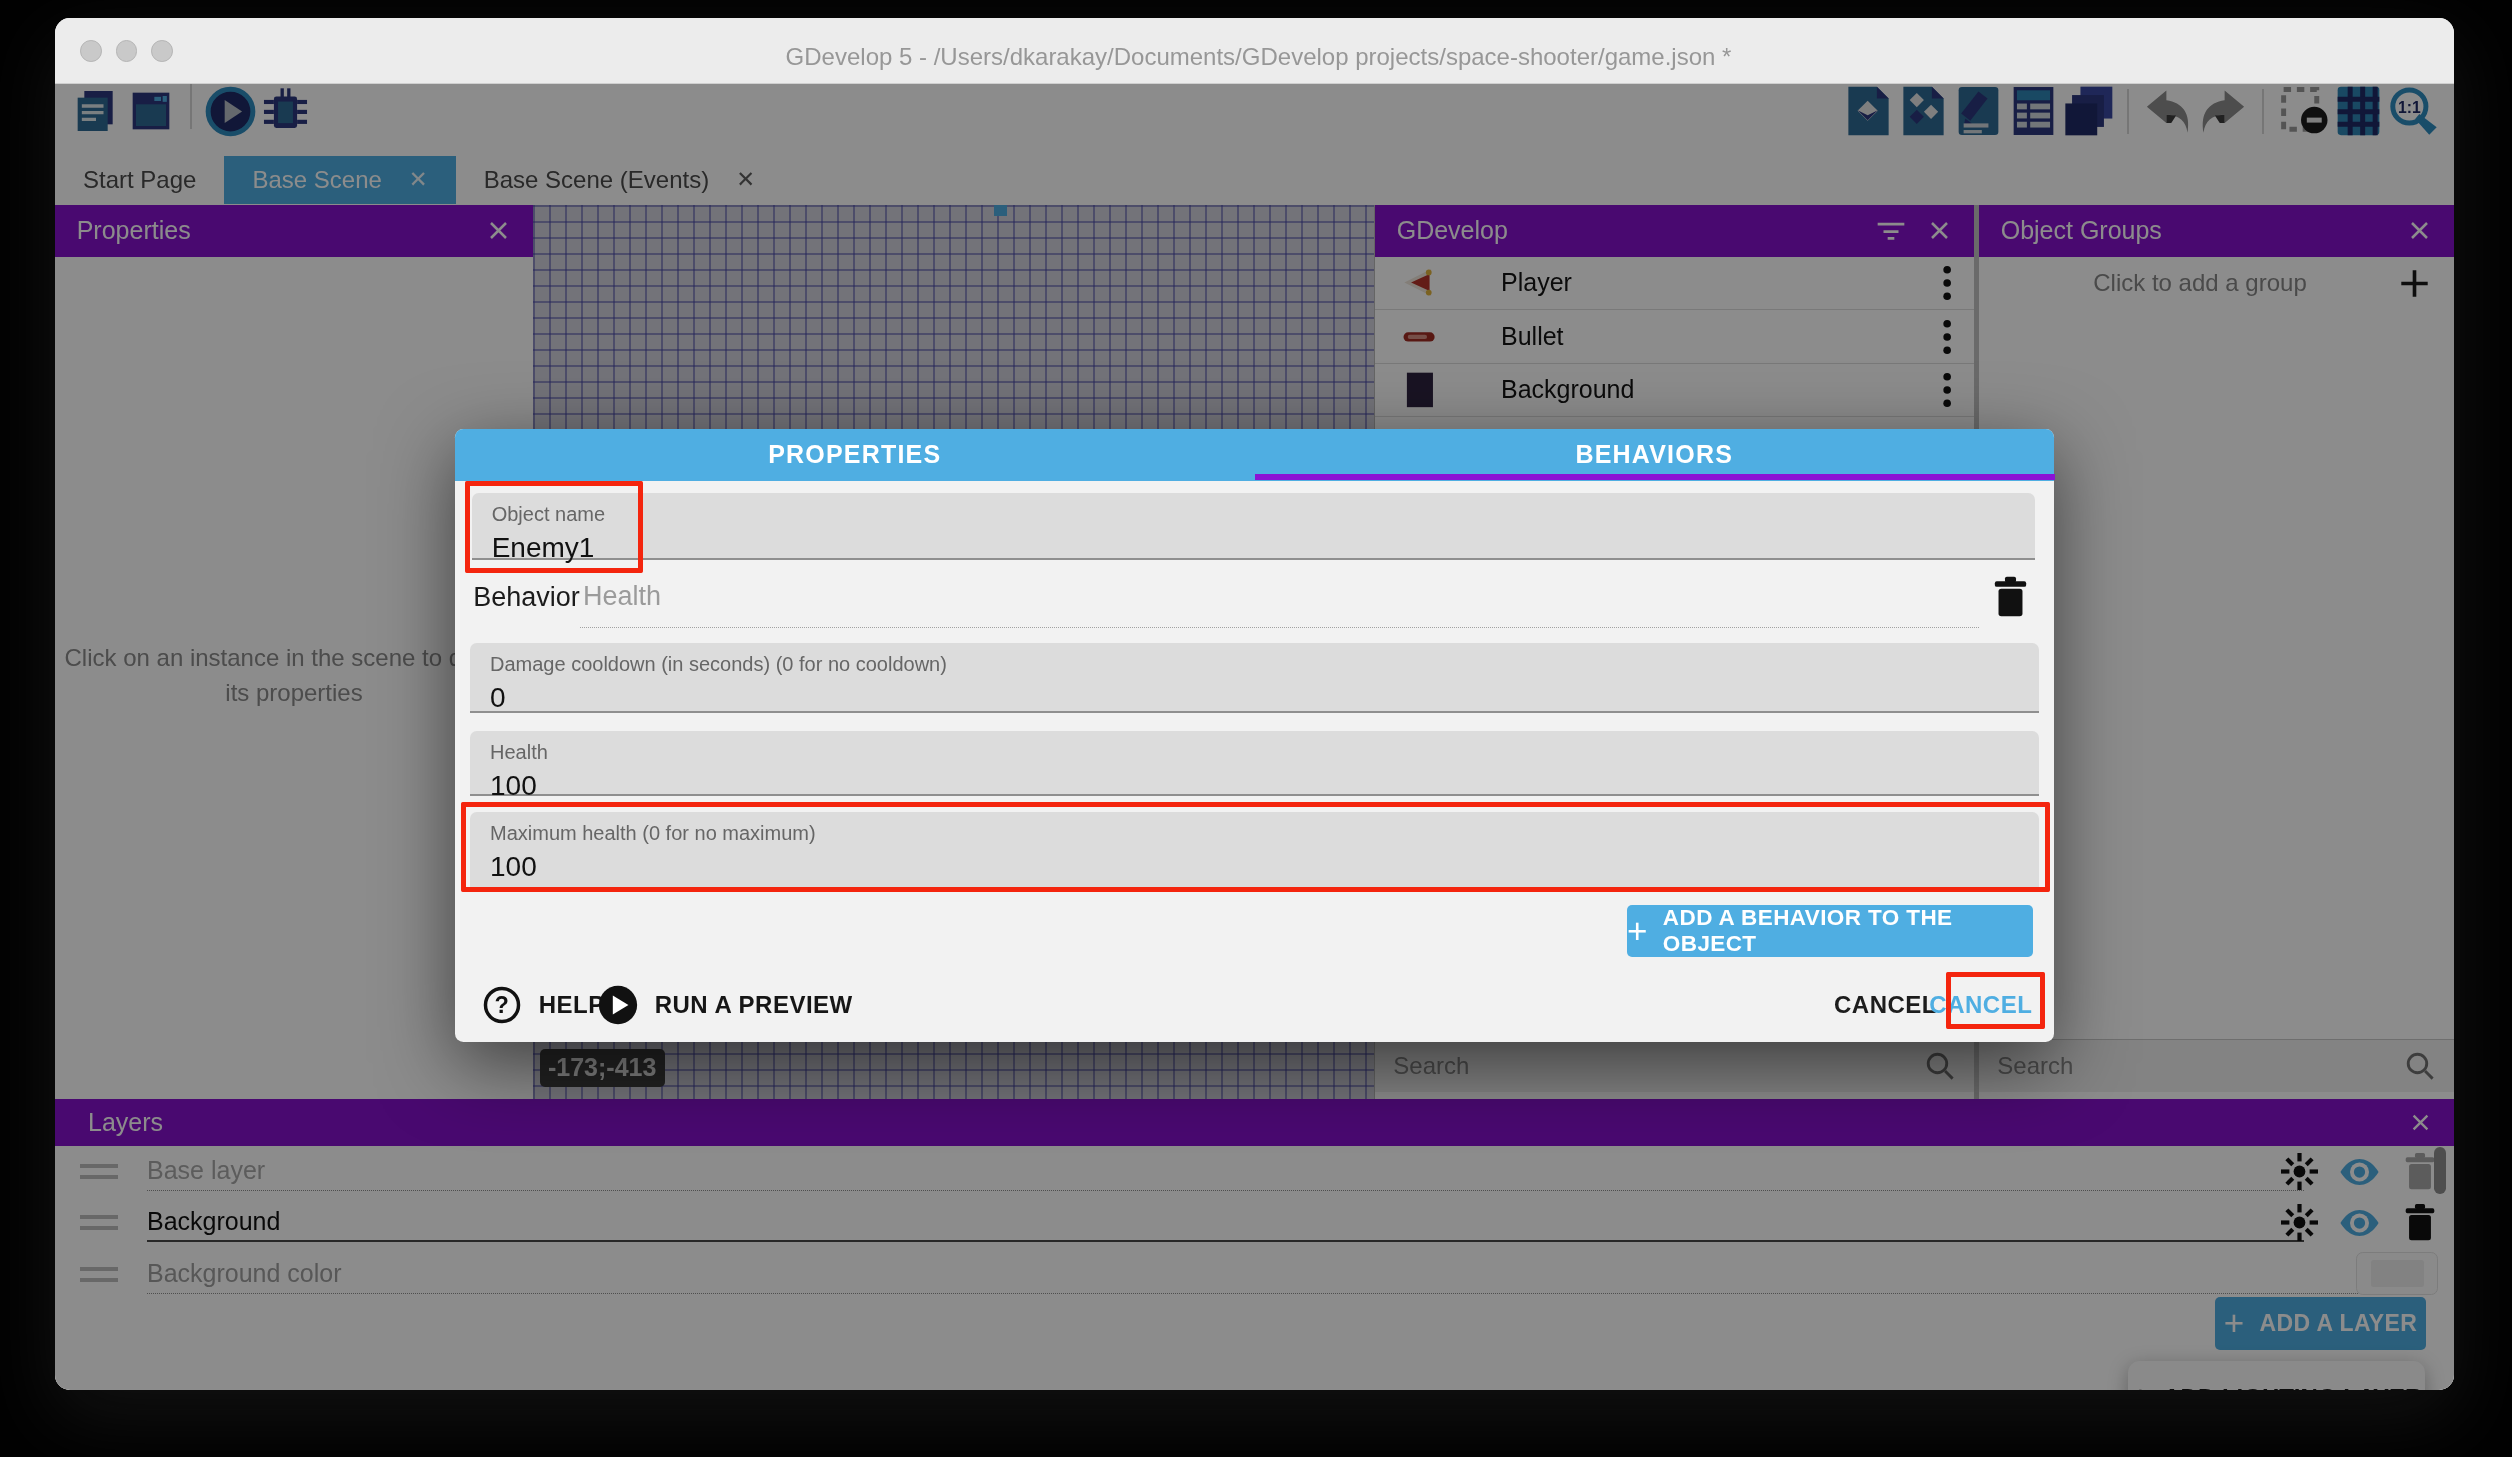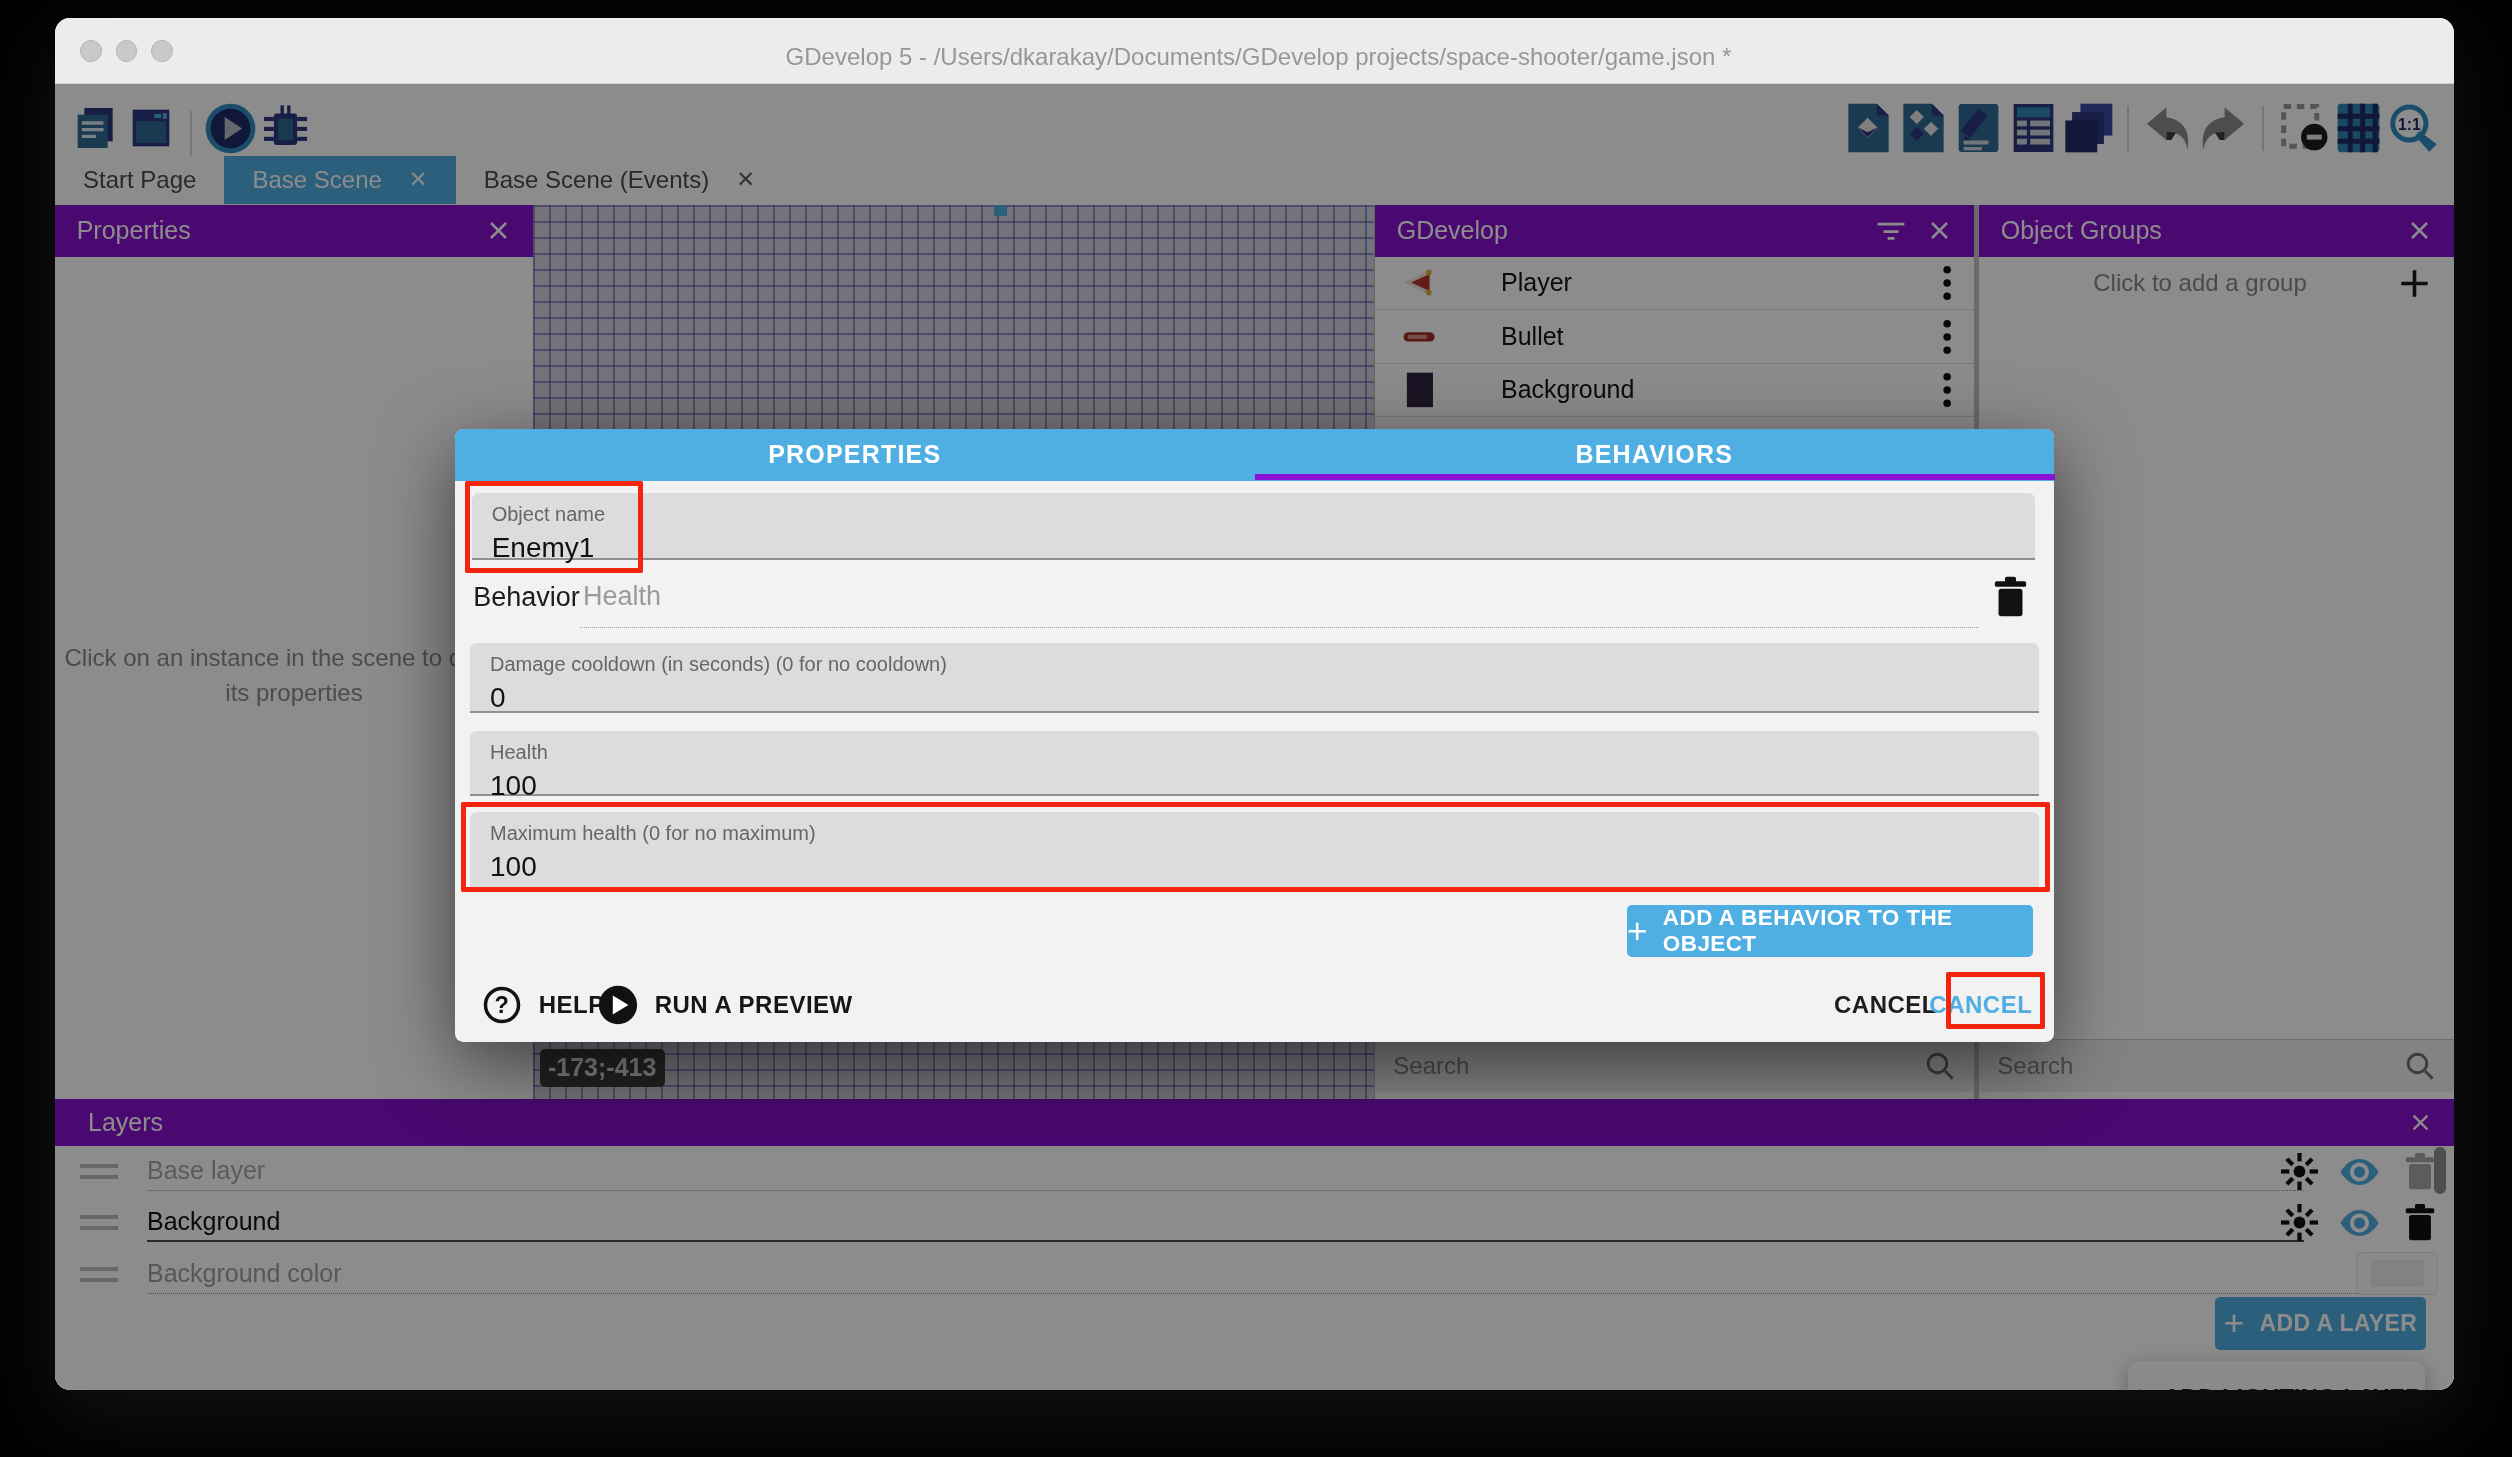--- a/index.html
+++ b/index.html
@@ -6,21 +6,21 @@
   body { background:#000; font-family:"Liberation Sans", sans-serif; }
   .page { position:relative; width:2512px; height:1458px; background:#020202; overflow:hidden; }
   .window { position:absolute; left:55px; top:17.5px; width:2399px; height:1372px; background:#fff;
             border-radius:15px; overflow:hidden; box-shadow:0 25px 75px rgba(20,20,20,.9); }
   
   .titlebar { position:absolute; left:0; top:0; right:0; height:66px; background:#ececec; border-bottom:0.8px solid #cfcfcf; }
   .title { position:absolute; left:0; right:0; top:25px; text-align:center; font-size:24px; color:#979797;padding-left:8px; }
   .lights { position:absolute; left:25px; top:22.5px; display:flex; gap:14px; }
   .light { width:21.7px; height:21.7px; border-radius:50%; background:#c9c9c9; border:0.8px solid #b4b4b4; }
   
-  .toolbar { position:absolute; left:0; top:66px; right:0; height:72px; background:#ffffff; display:flex; align-items:flex-end; padding:0 13.3px; }
+  .toolbar { position:absolute; left:0; top:66px; right:0; height:72px; background:#ffffff; display:flex; align-items:flex-start; padding:0 13.3px; }
   .tbi { width:55px; height:55px; display:flex; align-items:center; justify-content:center; }
   .sep { width:1.7px; height:45px; background:#d8d8d8; margin:0 11.7px; }
   .tb-right { margin-left:auto; display:flex; align-items:center; }
   
   .tabbar { position:absolute; left:0; top:138px; right:0; height:48px; background:#fff; display:flex; }
   .tab { display:flex; align-items:center; padding:0 28px; font-size:24px; color:#4c4c4c; }
   .tab.active { background:#4FAEE2; color:#fff; }
   .tab .x { margin-left:27px; font-size:22.5px; opacity:.9; }
   
   .content { position:absolute; left:0; top:187px; right:0; height:895px; background:#c2c2c2; }

